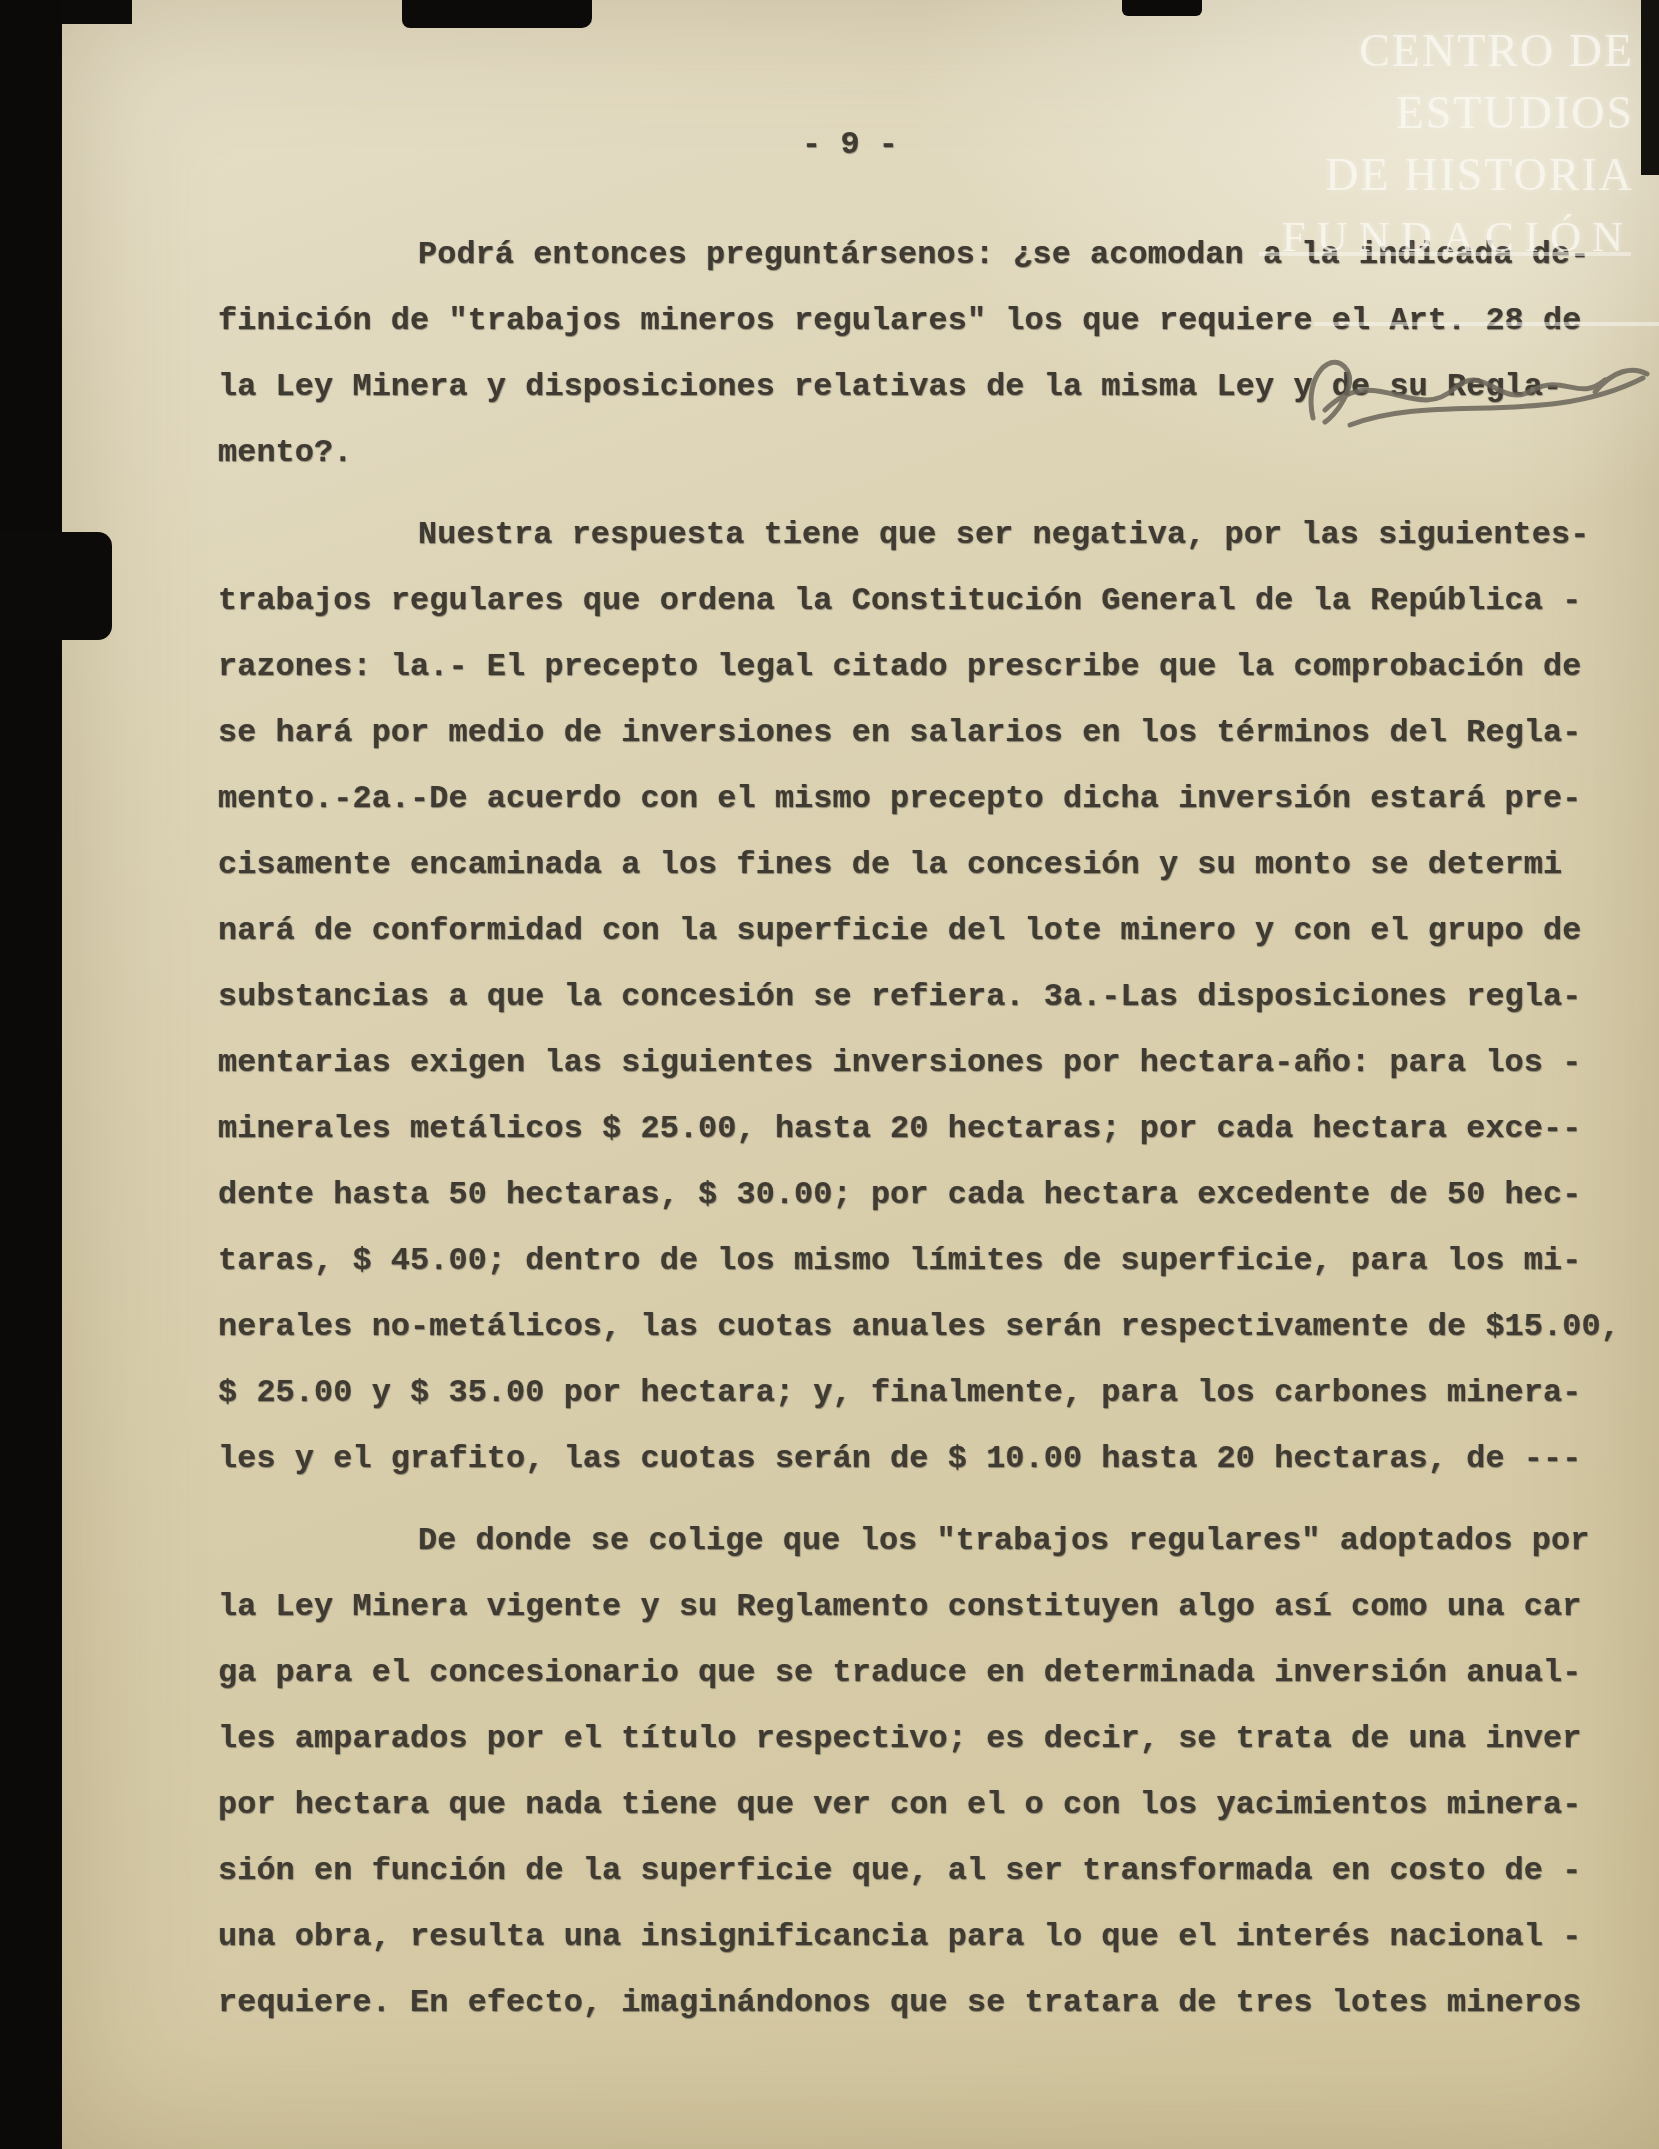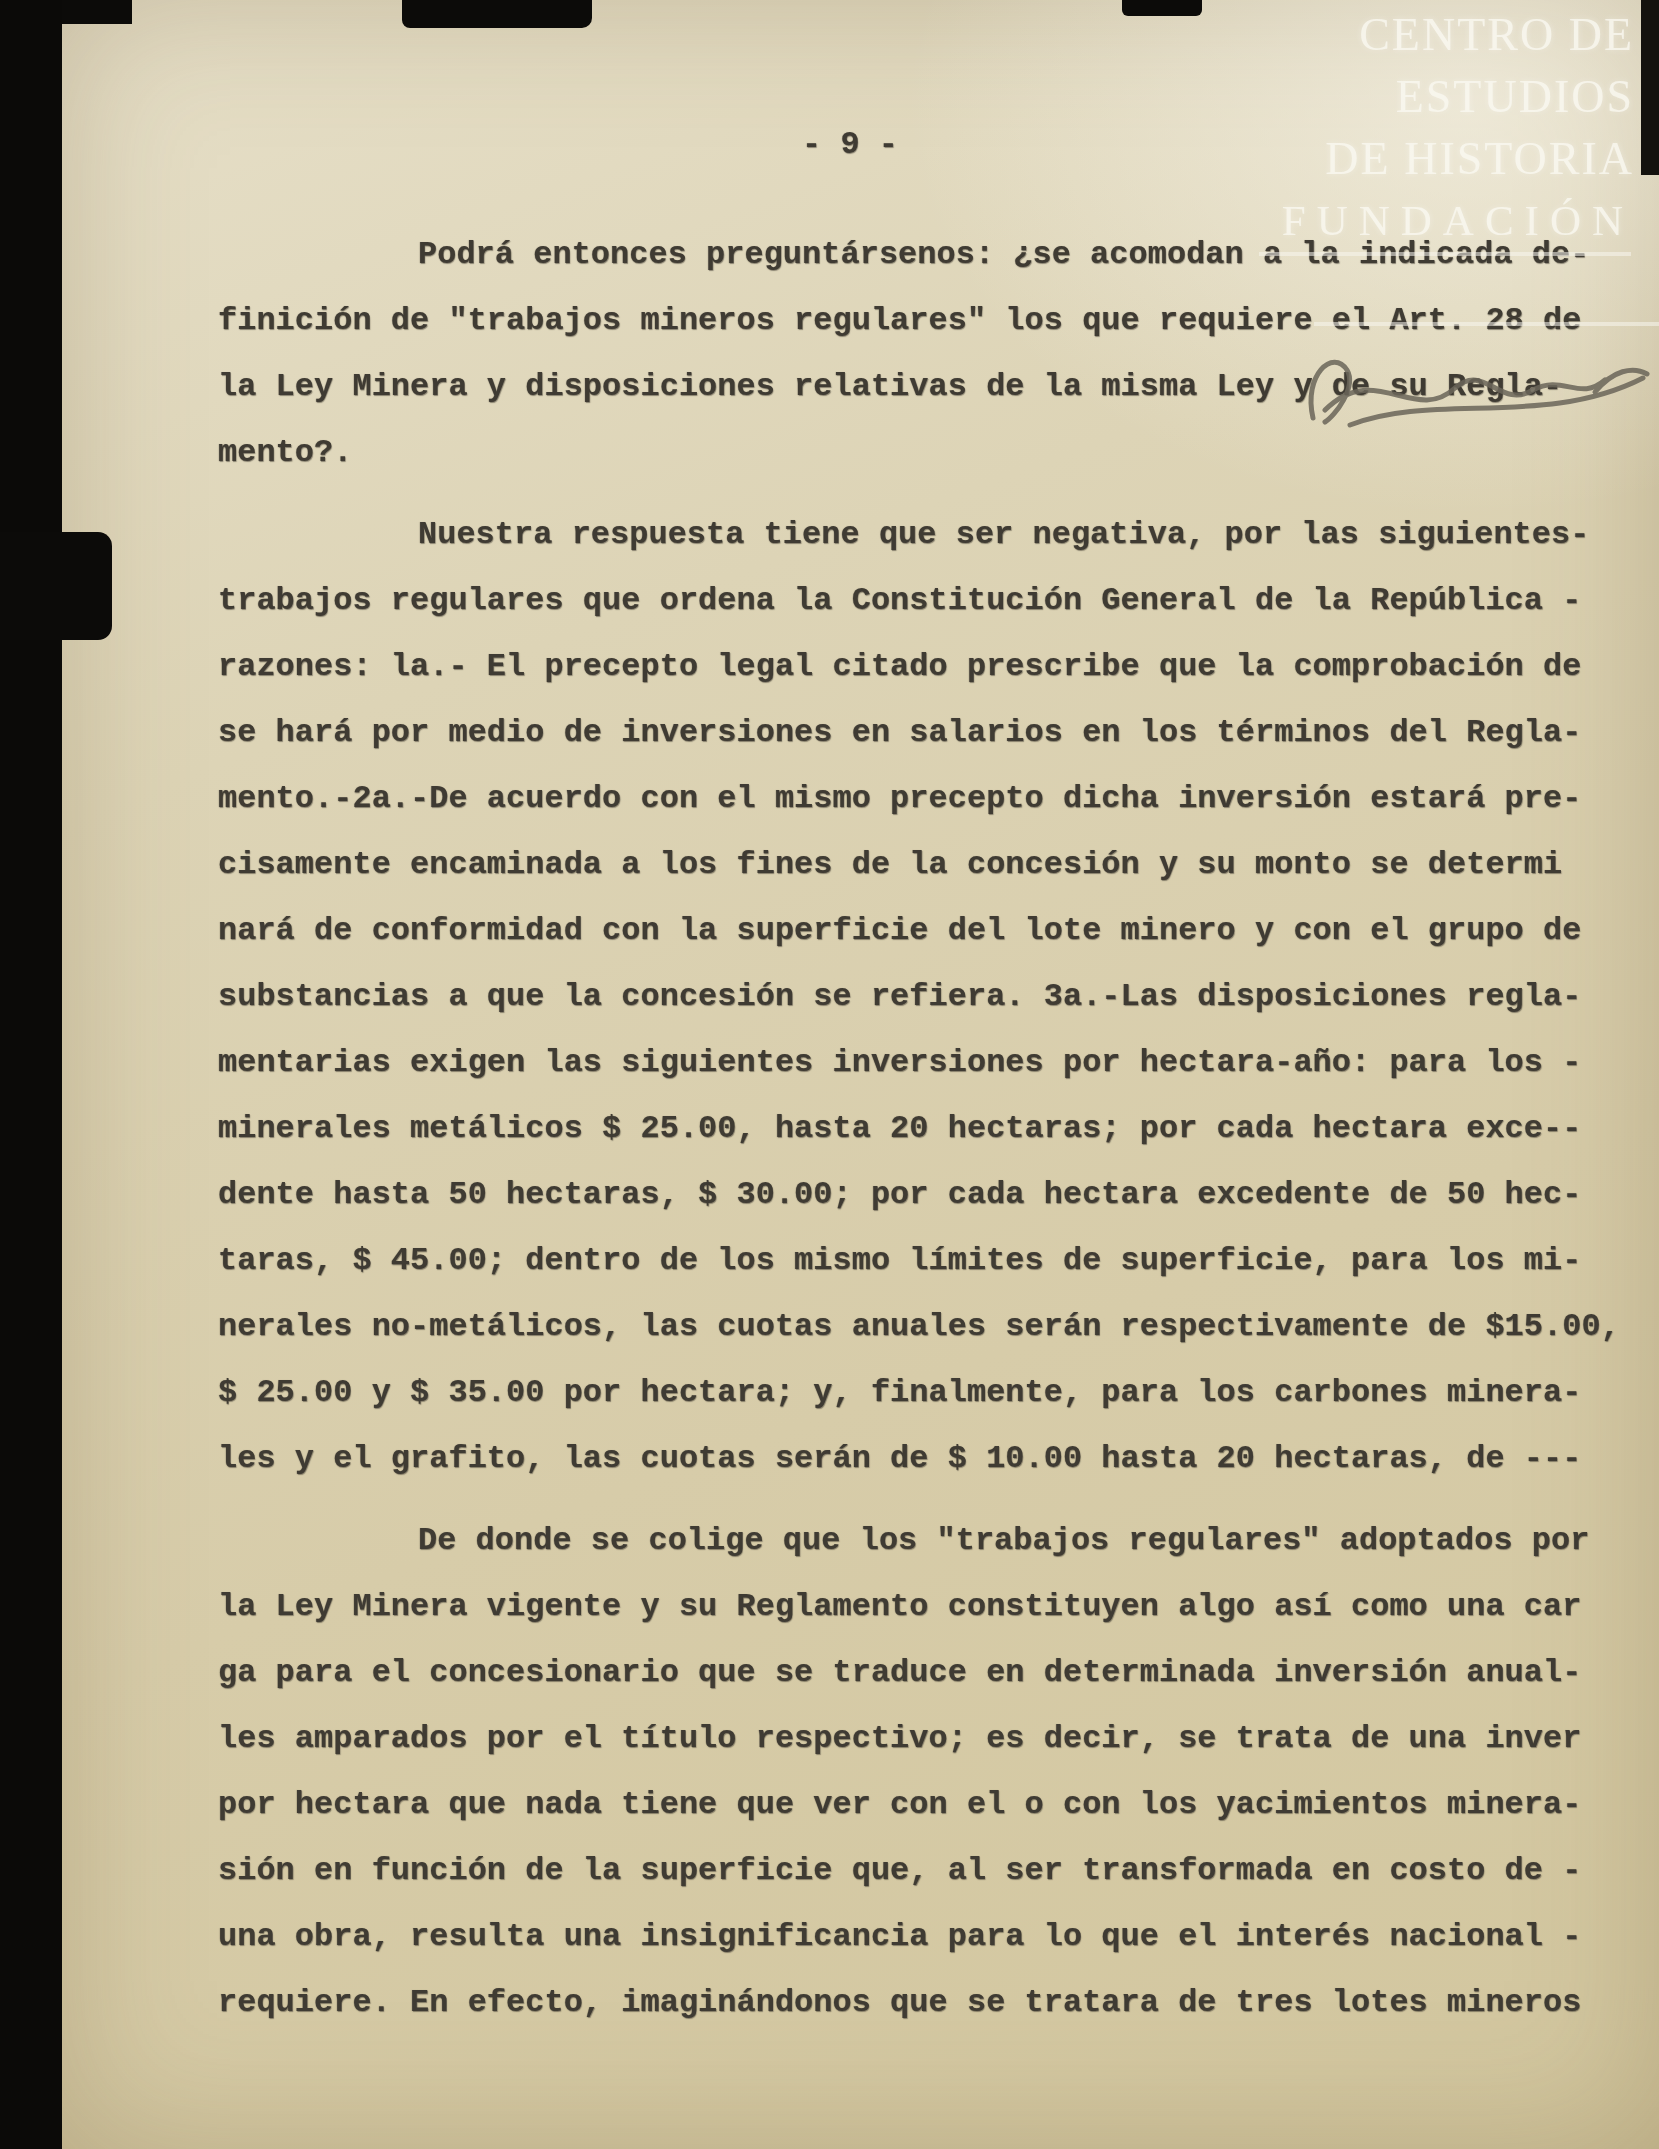--- a/index.html
+++ b/index.html
@@ -33,21 +33,21 @@
     font-size:32px; font-weight:bold; line-height:66px;
     color:#3f3b33;
     text-shadow:0.6px 0.6px 1px rgba(70,64,52,0.55), -0.5px 0 0.8px rgba(70,64,52,0.3);
   }
   .page-number { width:1320px; text-align:center; line-height:66px; margin-bottom:44px; }
   .paragraph { margin-bottom:16px; }
   .paragraph .line { white-space:pre; line-height:66px;margin-left:28px; }
   .paragraph .line:first-child { text-indent:200px; }
   
   .watermark {
-    position:absolute; top:4px; right:25px; z-index:5;
+    position:absolute; top:20px; right:25px; z-index:5;
     text-align:right;
     font-family:"Liberation Serif","DejaVu Serif",serif;
     font-size:46px; line-height:62px; letter-spacing:2px;
     color:rgba(250,248,241,0.78);
     text-shadow:0 0 6px rgba(255,255,255,0.35);
   }
   .watermark .wm-line:last-child { letter-spacing:11px; font-size:43px; }
   .wm-rule { position:absolute; height:4px; background:rgba(248,246,239,0.55); z-index:5; }
   .wm-rule-1 { top:252px; right:28px; width:372px; }
   .wm-rule-2 { top:322px; right:0;  width:345px; }

